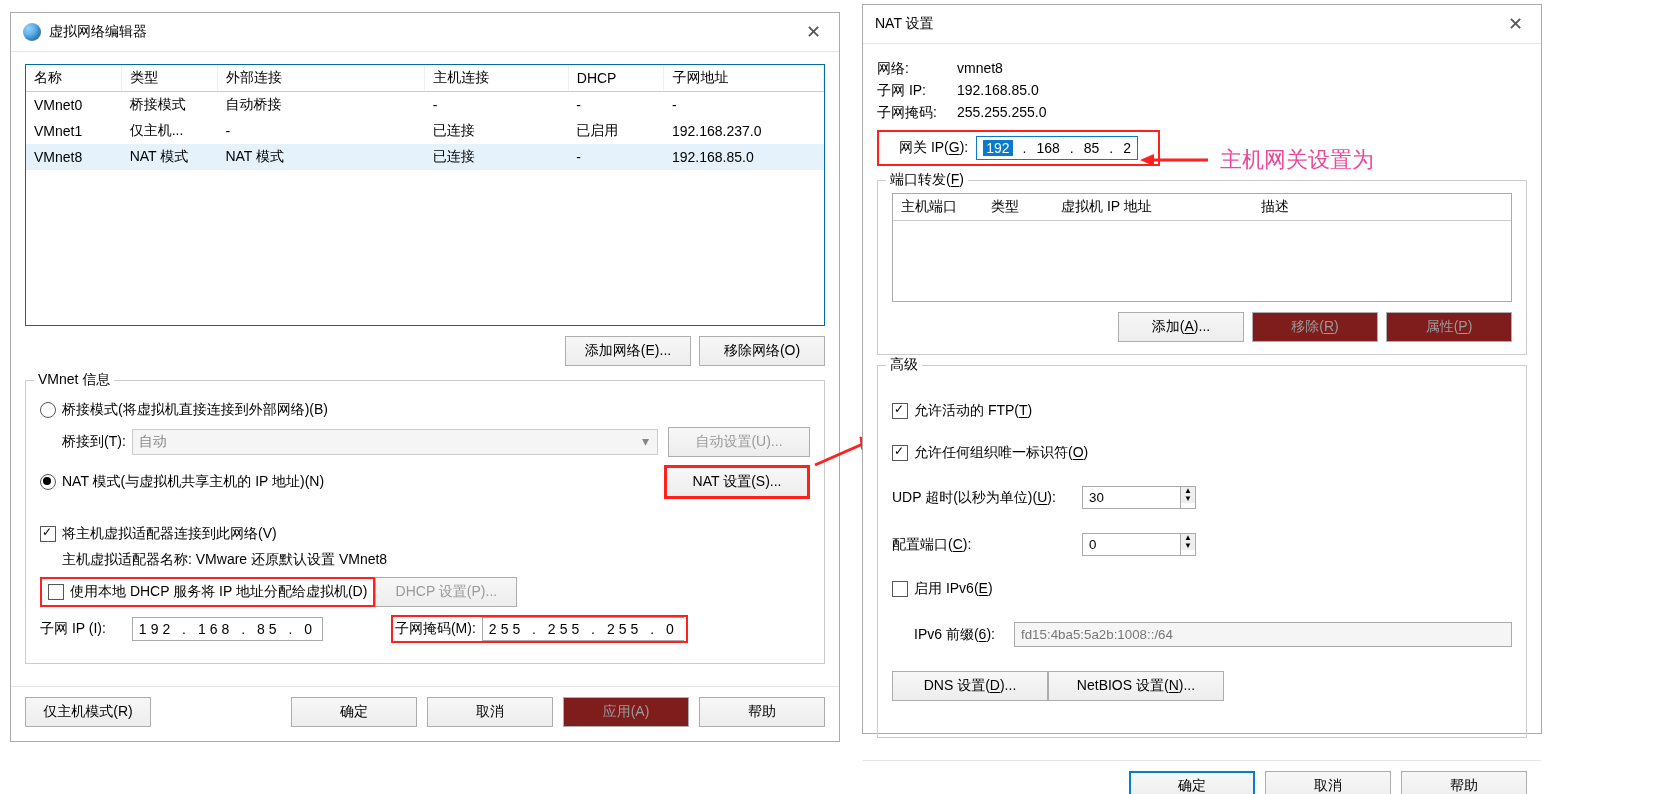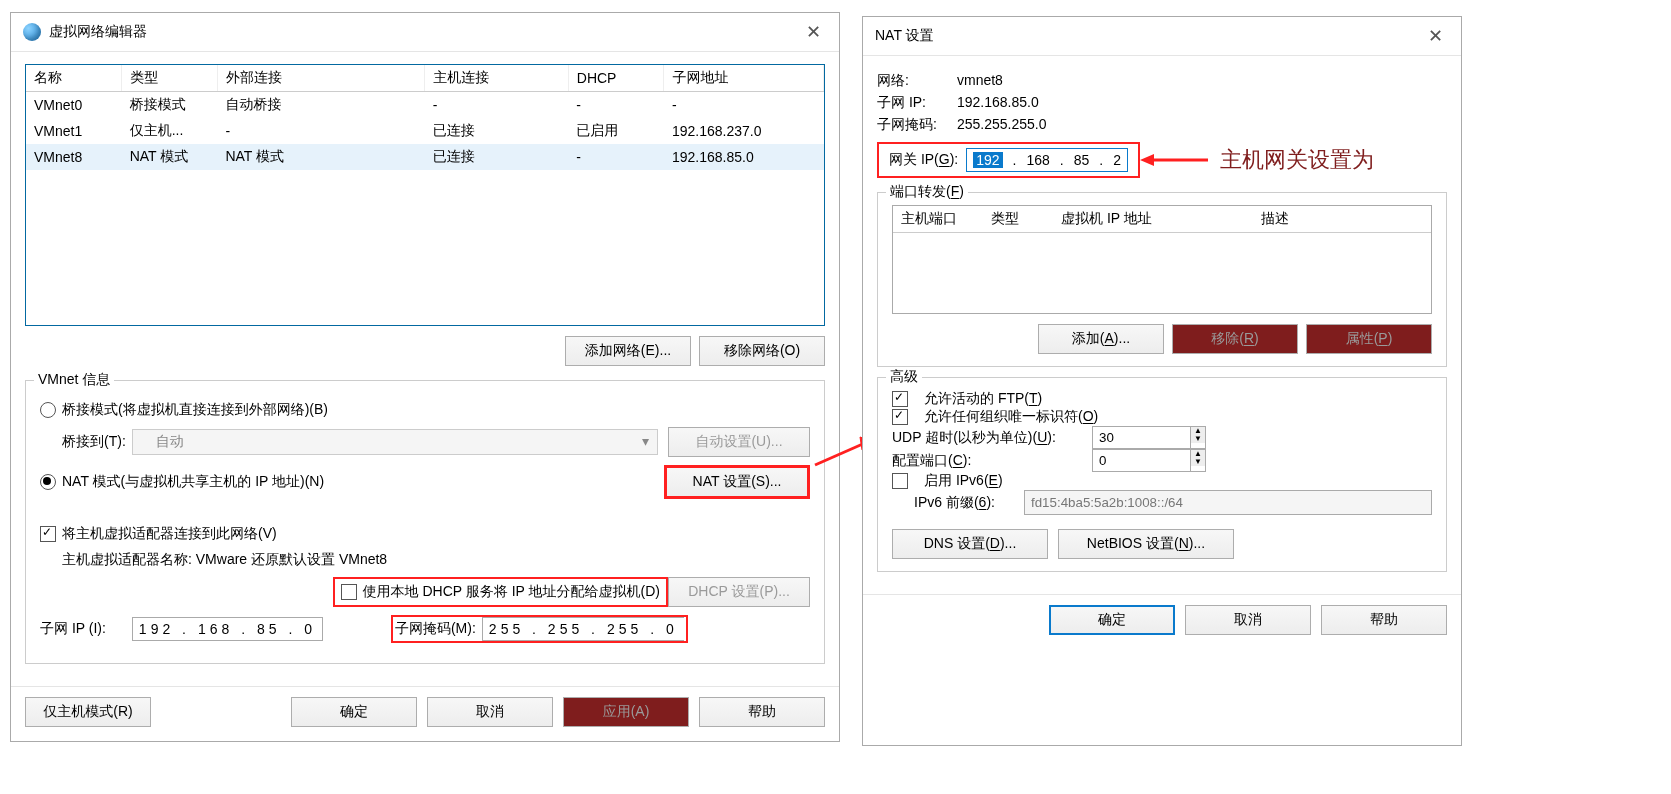--- a/index.html
+++ b/index.html
@@ -19,43 +19,43 @@
 .btn{min-width:100px;padding:5px 12px;border:1px solid #adadad;background:linear-gradient(#f7f7f7,#ededed);text-align:center;cursor:pointer;font-size:14px}
 .btn.dis{color:#9a9a9a;background:#7f1d1d}
 .fieldset{border:1px solid #ccc;padding:12px 14px;margin-bottom:10px;position:relative}
 .fieldset-label{position:absolute;top:-10px;left:8px;background:#fff;padding:0 4px}
 .radio,.check{display:inline-block;width:14px;height:14px;border:1px solid #555;margin-right:6px;vertical-align:middle;position:relative}
 .radio{border-radius:50%}
 .radio.on::after{content:"";position:absolute;width:8px;height:8px;background:#000;border-radius:50%;top:2px;left:2px}
 .check.on::after{content:"✓";position:absolute;font-size:12px;top:-2px;left:1px}
 .row{margin:8px 0;display:flex;align-items:center}
 .row .label{margin-right:6px}
-.select{flex:1;border:1px solid #ccc;background:#f5f5f5;color:#888;padding:3px 23px;position:relative}
+.select{flex:1;border:1px solid #ccc;background:#f5f5f5;color:#888;padding:3px 6px;position:relative}
 .select::after{content:"▾";position:absolute;right:8px;color:#888}
 .inline-btn{min-width:120px;padding:5px 10px;border:1px solid #adadad;background:linear-gradient(#f7f7f7,#ededed);cursor:pointer;text-align:center}
 .inline-btn.dis{color:#9a9a9a}
 .ipbox{border:1px solid #aaa;padding:3px 6px;font-family:inherit;letter-spacing:4px}
 .redbox{border:2px solid #ff2020}
 .redbox-g{border:2px solid #ff2020;display:inline-flex;align-items:center;padding:0 2px}
 .footer{display:flex;justify-content:space-between;align-items:center;border-top:1px solid #e5e5e5;padding:10px 14px}
 .footer .rightbtns{display:flex;gap:10px}
 
 
 .w2 .kv{display:flex;margin:4px 0}
 .w2 .kv .k{width:80px}
 .gw-ip{border:1px solid #0a7acc;padding:3px 6px;display:inline-flex;gap:10px}
 .gw-ip .oct.sel{background:#0a7acc;color:#fff;padding:0 3px}
 .pf-cols{display:flex;border-bottom:1px solid #ccc;padding:4px 8px}
 .pf-body{height:80px}
-.advrow{margin:0 0;display:flex;align-items:center;gap:10px}
+.advrow{margin:24px 0;display:flex;align-items:center;gap:0}
 .spin{display:inline-flex}
 .spin input{width:85px;padding:3px 6px;border:1px solid #aaa;border-right:none;font-family:inherit}
 .spin .arrows{display:flex;flex-direction:column;border:1px solid #aaa}
 .spin .arrows span{font-size:8px;padding:0 3px;line-height:8px;background:#eee;cursor:pointer}
-.annot{position:absolute;color:#7f1d1d;font-size:22px;display:flex;align-items:center;gap:10px;font-weight:500}
+.annot{position:absolute;color:#ec4899;font-size:22px;display:flex;align-items:center;gap:10px;font-weight:500}
 .arrow-red{stroke:#ff2020;fill:#ff2020}
 u{text-underline-offset:2px}
 </style>
 </head>
 <body>
 
 <div class="canvas">
 
 <div class="window" style="left:10px;top:12px;width:830px;height:730px">
   <div class="titlebar">
@@ -142,21 +142,21 @@
       <div style="height:10px"></div>
 
       <div class="row">
             <span class="check on"></span>
             <span>将主机虚拟适配器连接到此网络(V)</span>
           </div>
       <div class="row" style="padding-left:22px">
             <span>主机虚拟适配器名称: VMware 还原默认设置 VMnet8</span>
           </div>
 
-      <div class="row" style="justify-content:flex-end">
+      <div class="row" style="justify-content:flex-start">
         <span class="redbox" style="padding:4px 6px;display:inline-flex;align-items:center">
               <span class="check"></span>
               <span>使用本地 DHCP 服务将 IP 地址分配给虚拟机(D)</span>
             </span>
         <span class="inline-btn dis">DHCP 设置(P)...</span>
       </div>
 
       <div class="row" style="gap:26px">
         <span>子网 IP (I):</span>
         <span class="ipbox">192 . 168 .  85  .   0</span>
@@ -178,41 +178,41 @@
       <div class="btn">帮助</div>
     </div>
   </div>
 </div>
 
 <svg style="position:absolute;left:810px;top:435px" width="65" height="40">
   <line x1="5" y1="30" x2="55" y2="8" class="arrow-red" stroke-width="3"></line>
   <polygon points="50,2 62,6 52,15" class="arrow-red"></polygon>
 </svg>
 
-<div class="window w2" style="left:862px;top:16px;width:600px;height:730px">
+<div class="window w2" style="left:862px;top:4px;width:680px;height:730px">
   <div class="titlebar">
     <span>NAT 设置</span>
     <span class="close-x">✕</span>
   </div>
   <div class="body">
     <div class="kv">
           <span class="k">网络:</span>
           <span>vmnet8</span>
         </div>
     <div class="kv">
           <span class="k">子网 IP:</span>
           <span>192.168.85.0</span>
         </div>
     <div class="kv">
           <span class="k">子网掩码:</span>
           <span>255.255.255.0</span>
         </div>
 
     <div class="row">
-      <span class="redbox-g" style="padding:4px 10px">
+      <span class="redbox-g" style="padding:4px 20px">
         <span>网关 IP(<u>G</u>):</span>
         <span style="width:8px"></span>
         <span class="gw-ip">
           <span class="oct sel">192</span>.<span class="oct">168</span>.<span class="oct">85</span>.<span class="oct">2</span>
         </span>
       </span>
     </div>
 
     <div class="fieldset" style="margin-top:14px">
       <span class="fieldset-label">端口转发(<u>F</u>)</span>

